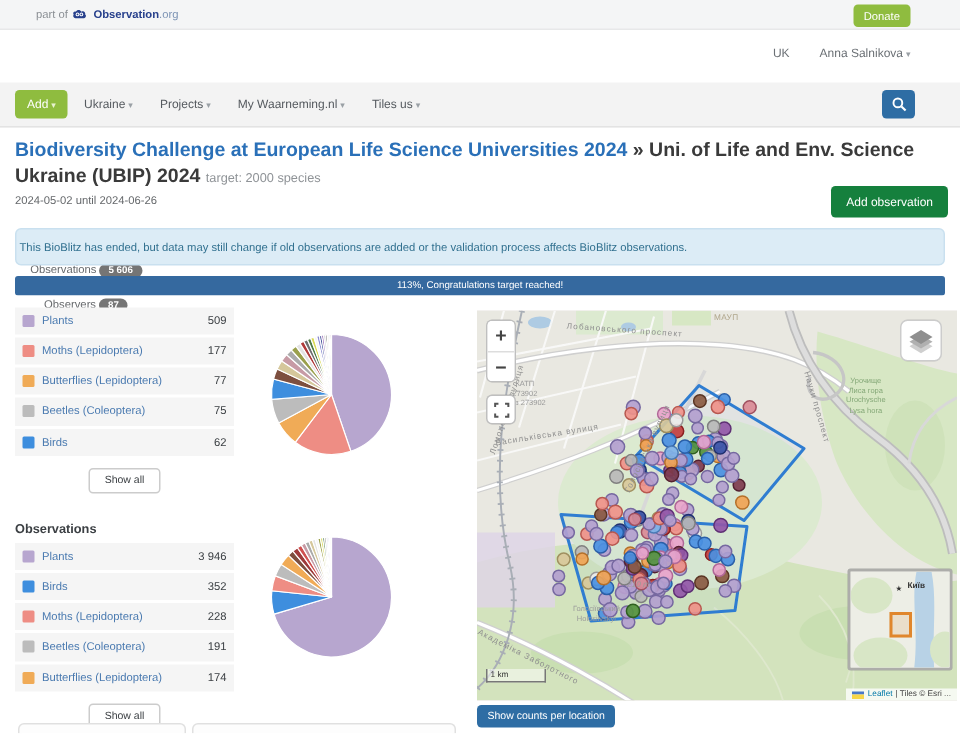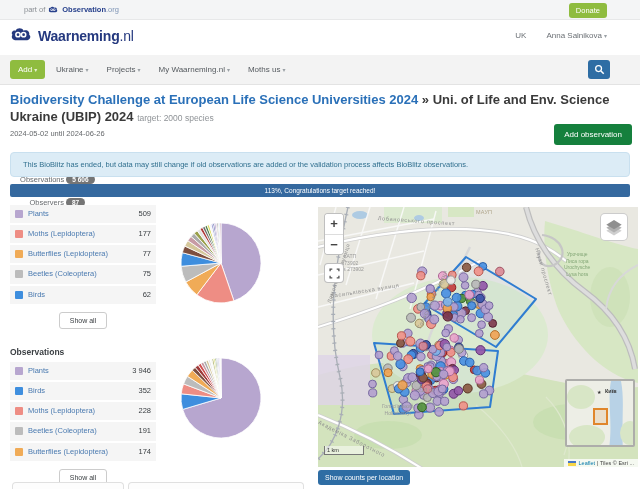--- a/index.html
+++ b/index.html
@@ -34,21 +34,21 @@
   
   .page-title { position:absolute; left:10px; top:92px; width:622px; font-size:13px; font-weight:bold; line-height:1.28; color:#3a3a3a; }
   .t-link { color:#2a70b8; }
   .t-sep { color:#3a3a3a; }
   .t-target { font-size:8.5px; font-weight:normal; color:#8f9397; }
   .meta-row { position:absolute; left:10px; top:129px; font-size:7.5px; color:#66696c; display:flex; gap:14px; align-items:center;flex-direction:column; }
   .pill { background:#757575; color:#fff; font-size:6.5px; font-weight:bold; border-radius:8px; padding:1px 6px; margin-left:2px; }
   .add-obs-btn { position:absolute; right:8px; top:124px; background:#15803d; color:#fff; font-size:8px; padding:6px 10px; border-radius:3px; }
 
   
-  .alert { position:absolute; left:10px; top:152px; width:620px; background:#dcecf6; border:1px solid #c9e0ef; border-radius:4px; padding:7px 12px; font-size:7.5px; color:#31708f; }
+  .alert { position:absolute; left:10px; top:152px; width:620px; background:#dcecf6; border:1px solid #c9e0ef; border-radius:4px; padding:7px 2px; font-size:7.5px; color:#31708f; }
   .progress-track { position:absolute; left:10px; top:184px; width:620px; height:13px; background:#e9e9e9; border-radius:2px; overflow:hidden; }
   .progress-fill { height:100%; background:#35699f; display:flex; align-items:center; justify-content:center; }
   .progress-label { color:#fff; font-size:6.5px; }
 
   
   .panel { position:absolute; left:10px; width:146px; }
   #species-panel { top:205px; }
   #observations-panel { top:347px; }
   .panel-title { font-size:8.5px; font-weight:bold; color:#3c4044; margin-bottom:5px; }
   .prow { display:flex; align-items:flex-start; background:#f5f5f5; padding:4px 5px; margin-bottom:2px; }
@@ -102,43 +102,33 @@
         <circle cx="17" cy="9" r="3.4" fill="#fff"></circle>
         <circle cx="10" cy="9" r="1.6" fill="#27408c"></circle>
         <circle cx="17" cy="9" r="1.6" fill="#27408c"></circle>
       </svg>
     <a><span class="obs-brand">Observation</span><span class="obs-brand obs-suffix">.org</span></a>
   </div>
   <a class="donate-btn">Donate</a>
 </div>
 
 <div class="header">
-  <a class="logo">
-    <svg width="24" height="17" viewBox="0 0 30 20">
-        <path d="M8,16 C3,16 1,12 3,9 C1,7 3,3 7,4 C9,0 15,0 17,4 C21,2 25,5 24,9 C27,11 25,16 20,16 Z" fill="#25397f"></path>
-        <circle cx="10" cy="9" r="3.6" fill="#fff"></circle>
-        <circle cx="17" cy="9" r="3.6" fill="#fff"></circle>
-        <circle cx="10" cy="9" r="1.7" fill="#25397f"></circle>
-        <circle cx="17" cy="9" r="1.7" fill="#25397f"></circle>
-      </svg>
-    <span class="logo-text"><span>Waarneming</span><span class="logo-suffix">.nl</span></span>
-  </a>
   <div class="hdr-right">
     <a class="hdr-link">UK</a>
     <a class="hdr-link"><span>Anna Salnikova</span><span class="caret">▾</span></a>
   </div>
 </div>
 
 <div class="navbar">
   <a class="nav-add"><span>Add</span><span class="caret">▾</span></a>
   <div class="nav-items">
     <a class="nav-item"><span>Ukraine</span><span class="caret">▾</span></a>
     <a class="nav-item"><span>Projects</span><span class="caret">▾</span></a>
     <a class="nav-item"><span>My Waarneming.nl</span><span class="caret">▾</span></a>
-    <a class="nav-item"><span>Moths us</span><span class="caret">▾</span></a>
+    <a class="nav-item"><span>Tiles us</span><span class="caret">▾</span></a>
   </div>
   <a class="search-btn">
     <svg width="11" height="11" viewBox="0 0 12 12">
         <circle cx="5" cy="5" r="3.2" fill="none" stroke="#fff" stroke-width="1.4"></circle>
         <line x1="7.6" y1="7.6" x2="10.6" y2="10.6" stroke="#fff" stroke-width="1.6"></line>
       </svg>
   </a>
 </div>
 
 <h1 class="page-title">

